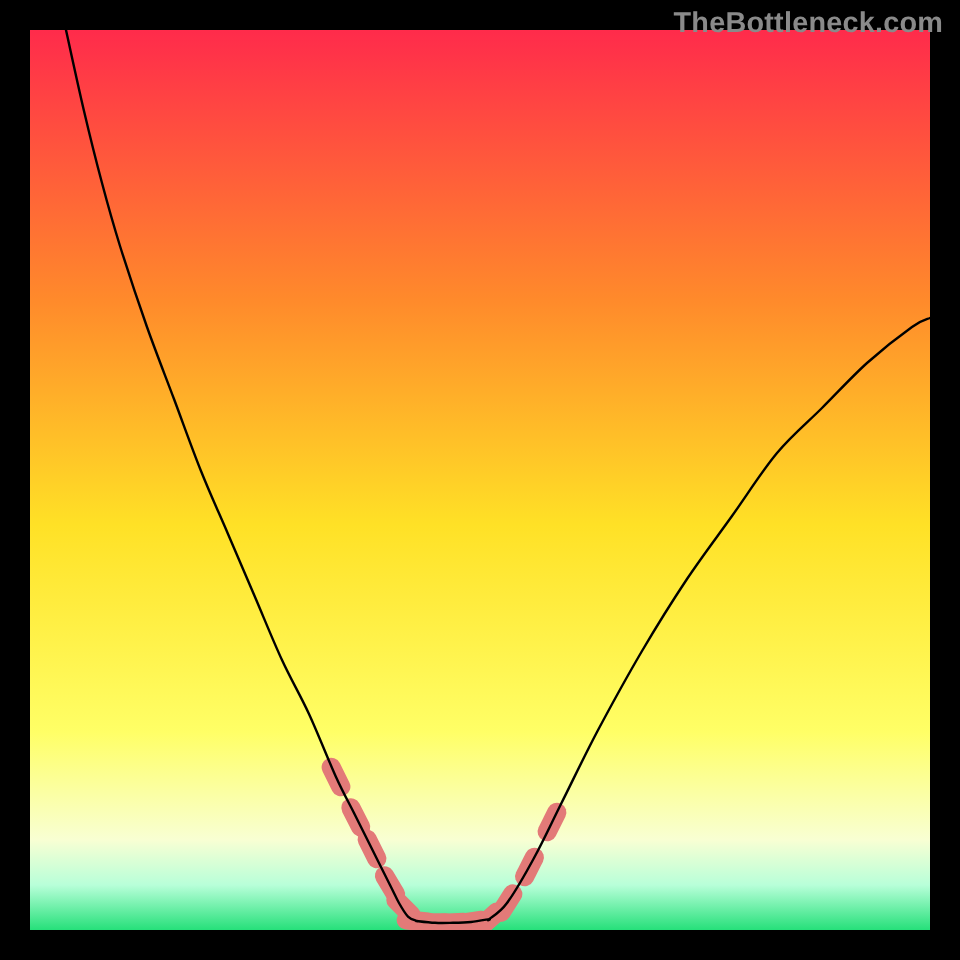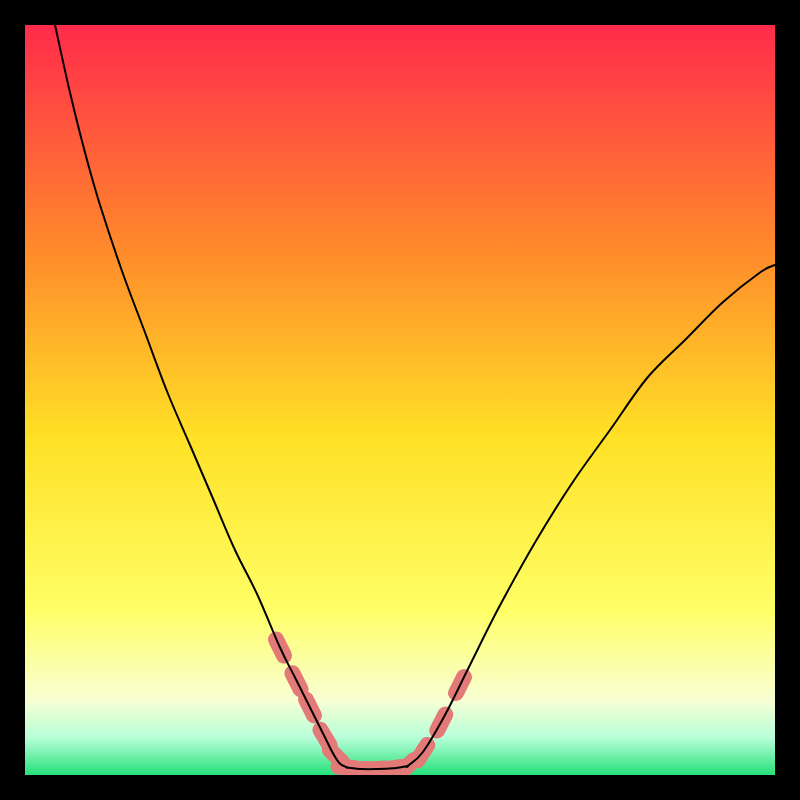--- a/index.html
+++ b/index.html
@@ -52,20 +52,21 @@
     fill: none;
     stroke: #e37a78;
     stroke-width: 16;
     stroke-linecap: round;
   }
 </style>
 </head>
 <body>
 
 <div class="frame">
+  <div class="watermark">TheBottleneck.com</div>
   <div class="plot-wrap">
     <svg class="plot" viewBox="0 0 750 750">
       <defs>
         <linearGradient id="bg" x1="0" y1="0" x2="0" y2="1">
           <stop id="g0" offset="0%" stop-color="#ff2b4b"></stop>
           <stop id="g1" offset="30%" stop-color="#ff8a2b"></stop>
           <stop id="g2" offset="55%" stop-color="#ffe126"></stop>
           <stop id="g3" offset="78%" stop-color="#ffff66"></stop>
           <stop id="g4" offset="90%" stop-color="#f8ffd3"></stop>
           <stop id="g5" offset="95%" stop-color="#b8ffd9"></stop>

